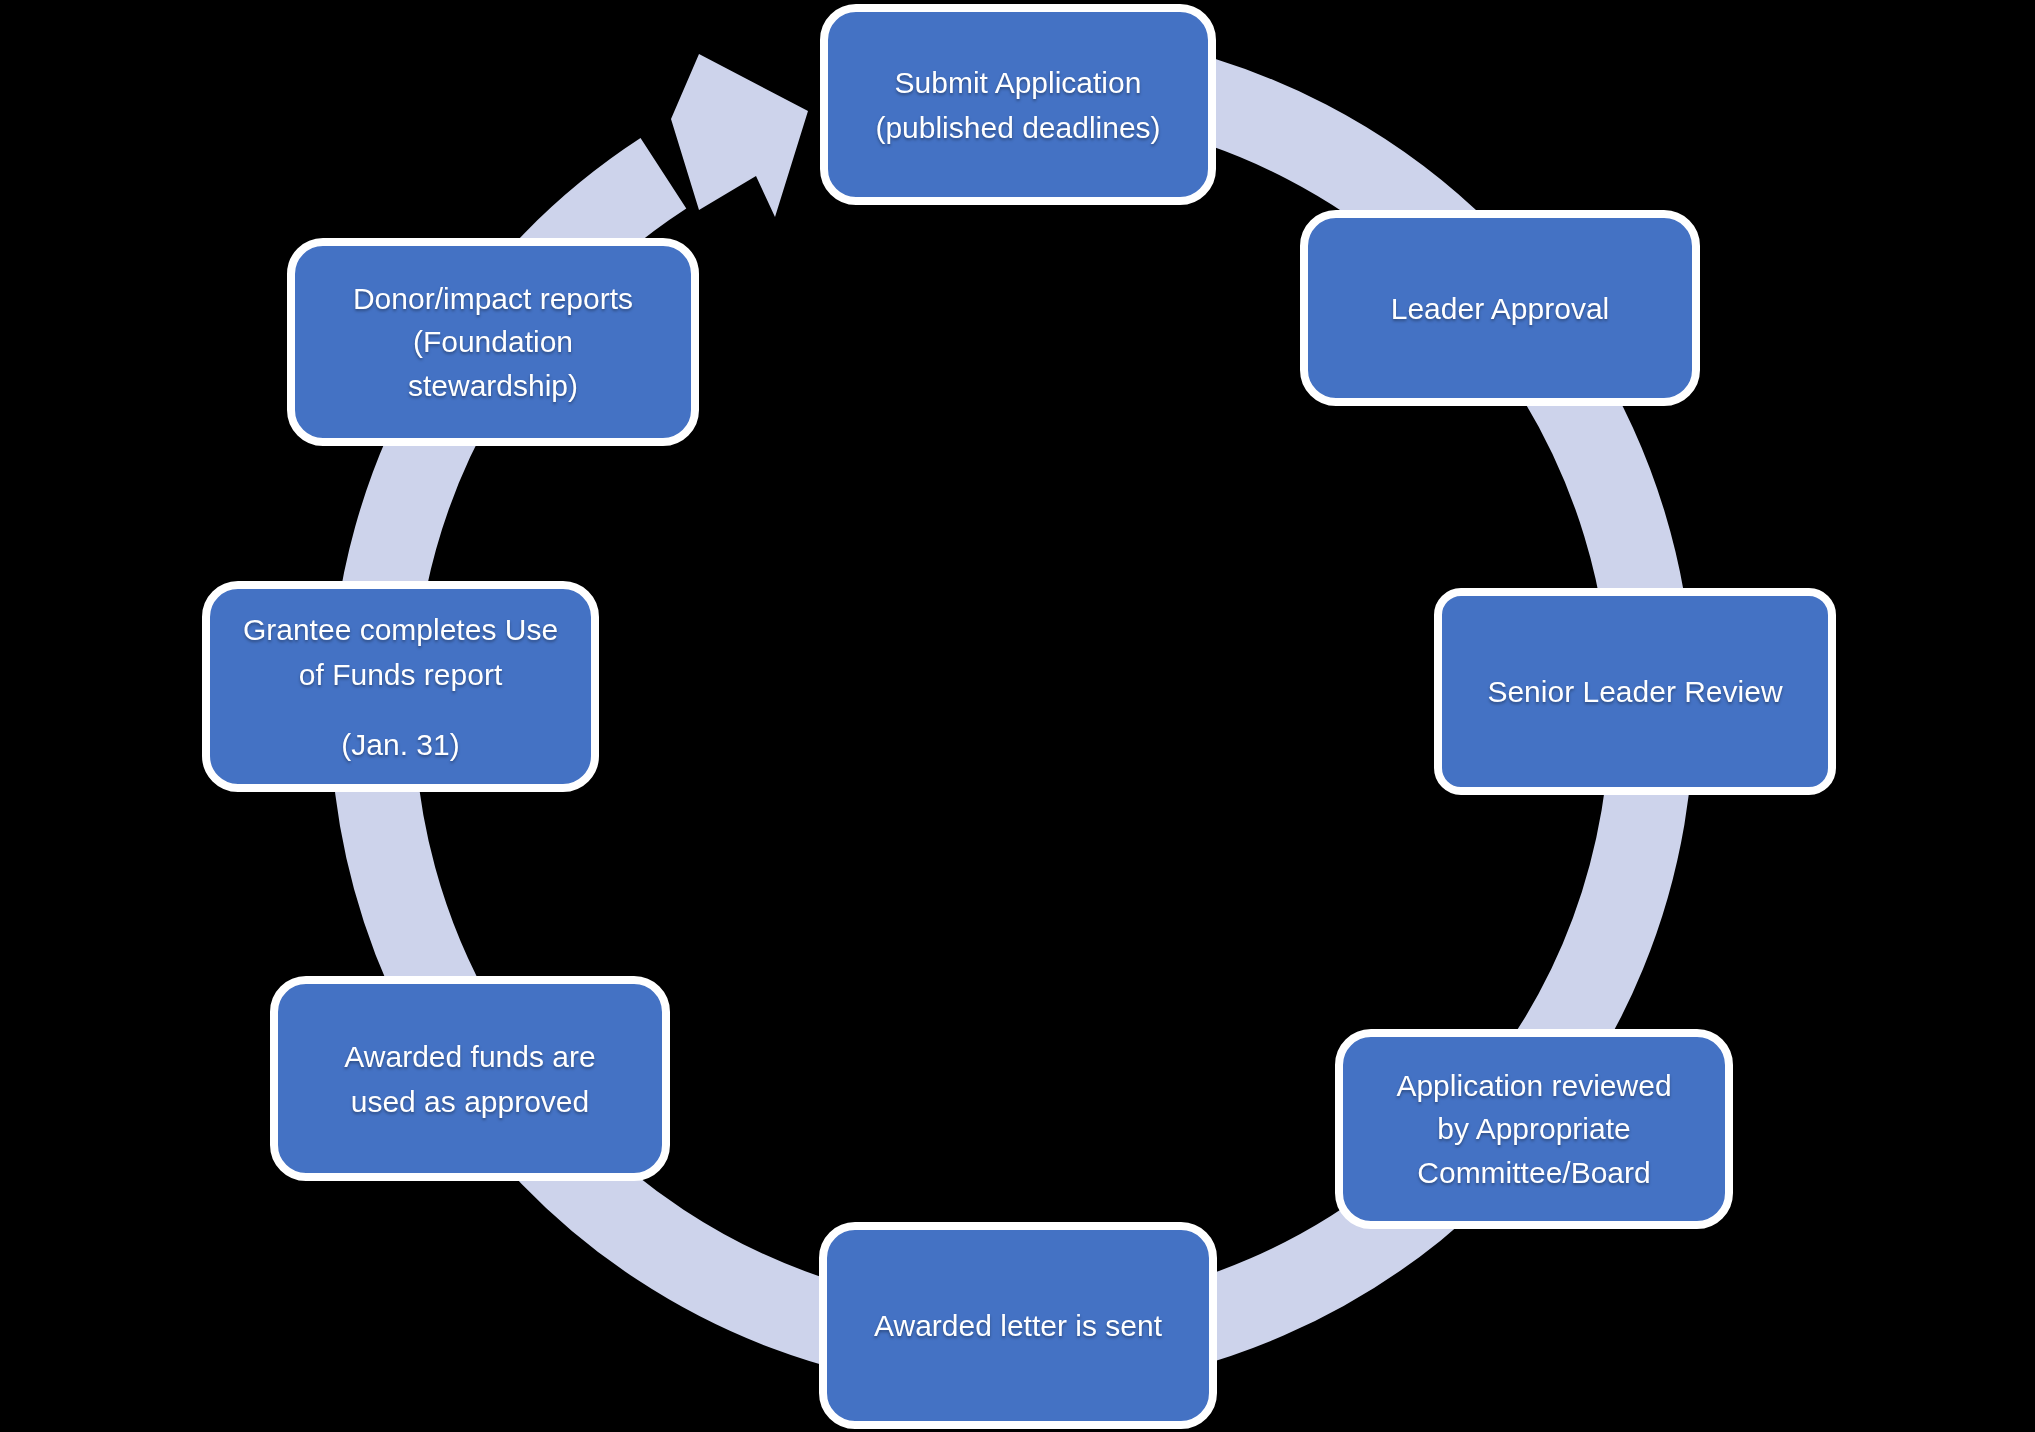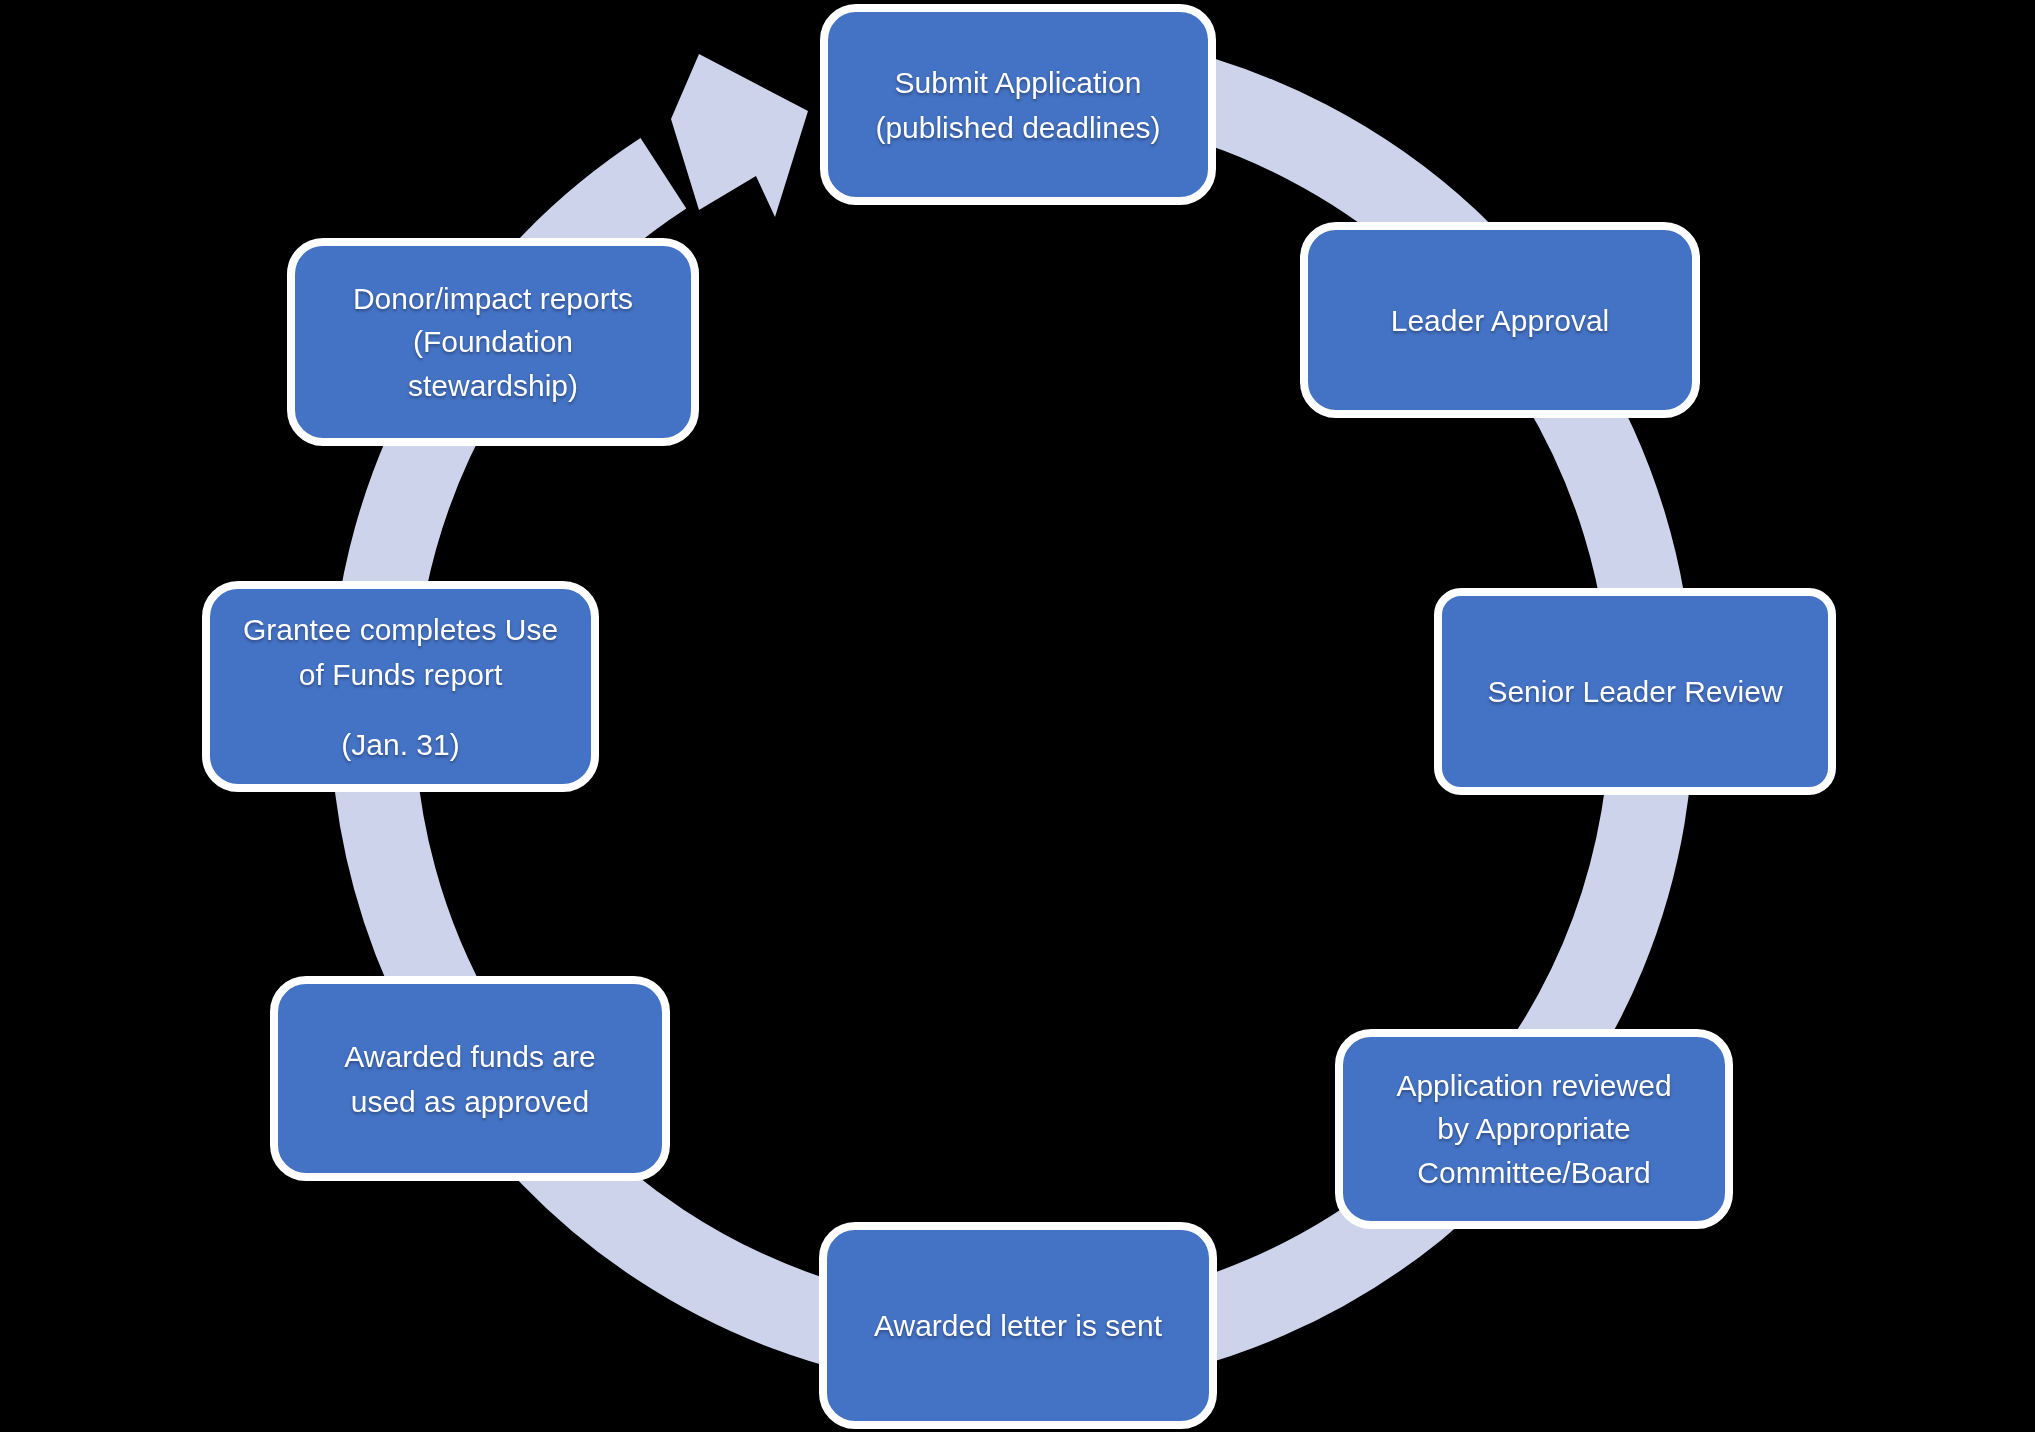--- a/index.html
+++ b/index.html
@@ -46,21 +46,21 @@
     text-align: center;
     font-size: 30px;
     line-height: 1.5;
     padding: 8px 12px;
     white-space: pre-line;
     text-shadow: 0 2px 3px rgba(0,0,0,0.35);
   }
   .step .sublabel { margin-top: 4px; }
 
   .step-submit   { left: 820px;  top: 4px;    width: 396px; height: 201px; }
-  .step-leader   { left: 1300px; top: 210px;  width: 400px; height: 196px; margin-top: 12px; }
+  .step-leader   { left: 1300px; top: 210px;  width: 400px; height: 196px; }
   .step-senior   { left: 1434px; top: 588px;  width: 402px; height: 207px; border-radius: 27px; }
   .step-reviewed { left: 1335px; top: 1029px; width: 398px; height: 200px; line-height: 1.45; }
   .step-decision { left: 819px;  top: 1222px; width: 398px; height: 207px; }
   .step-awarded  { left: 270px;  top: 976px;  width: 400px; height: 205px; padding-left: 12px; }
   .step-grantee  { left: 202px;  top: 581px;  width: 397px; height: 211px; gap: 21px; }
   .step-donor    { left: 287px;  top: 202px;  width: 412px; height: 208px; line-height: 1.45; margin-top: 36px; }
 </style>
 </head>
 <body>
 

